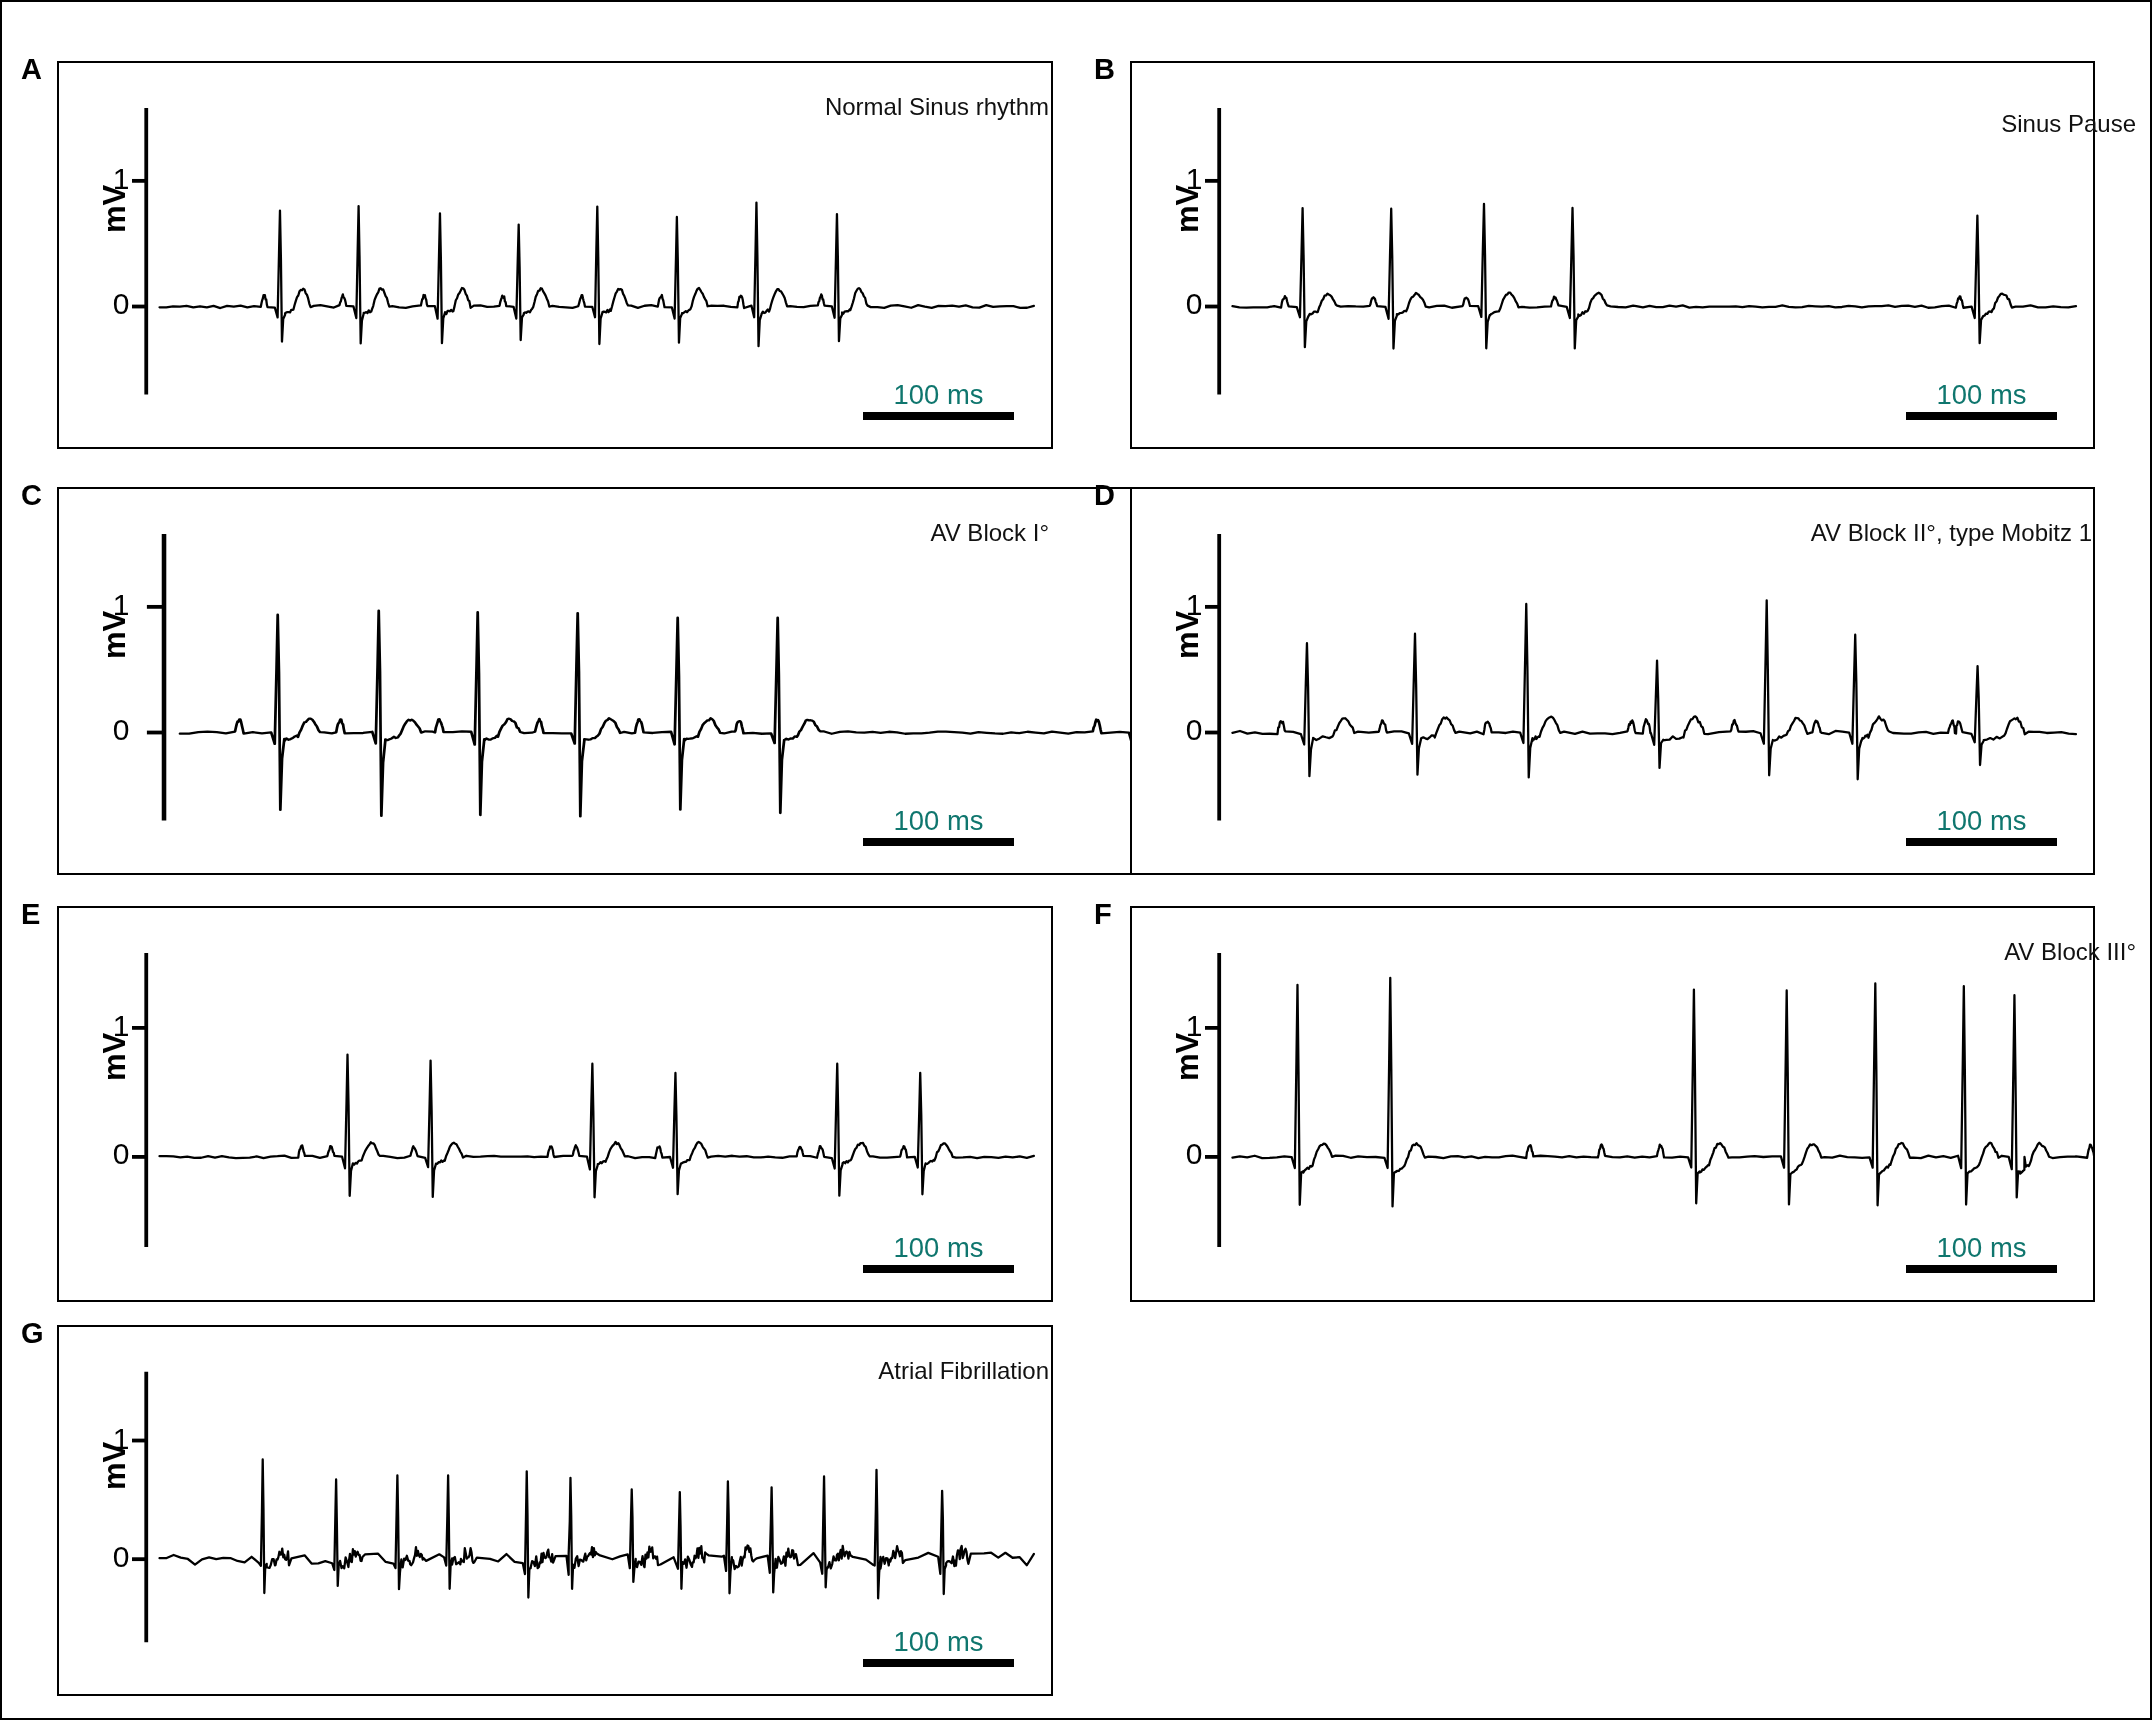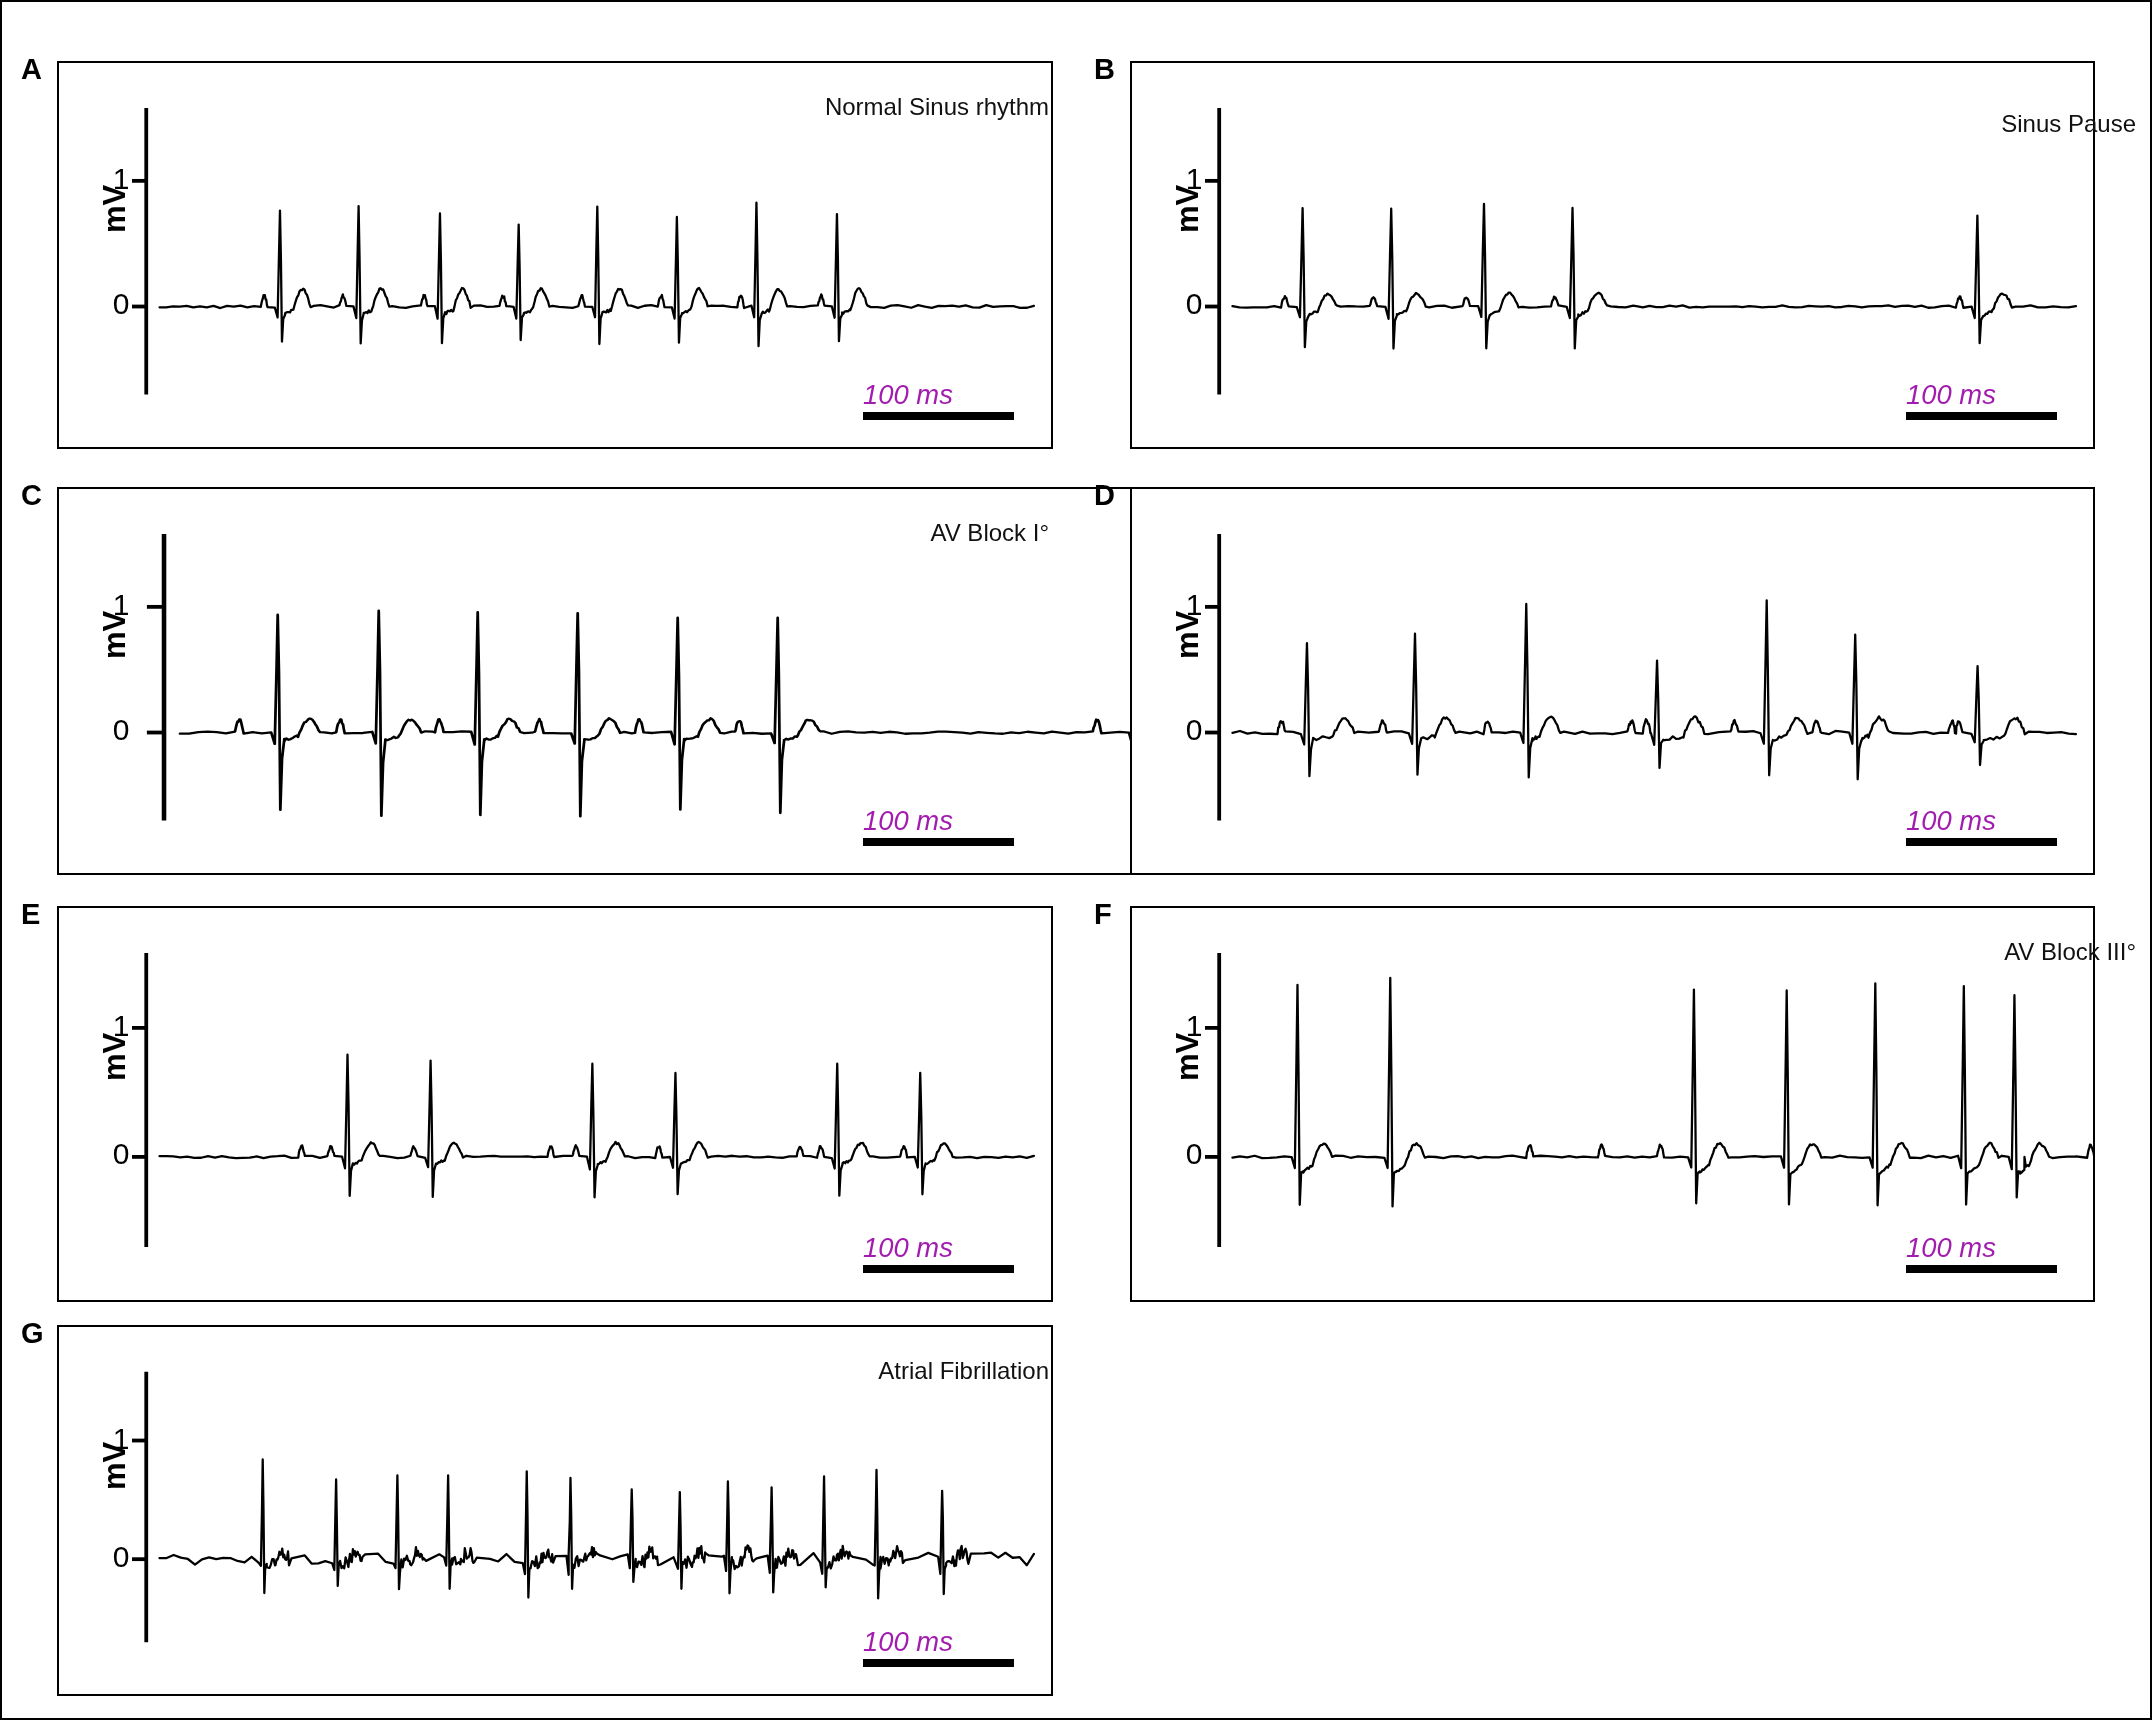--- a/index.html
+++ b/index.html
@@ -13,22 +13,22 @@
   .panel-title{position:absolute;left:0;right:0;text-align:right;
                font-size:24px;color:#111;white-space:nowrap;}
   svg.trace{position:absolute;left:0;top:0;width:100%;height:100%;display:block;}
   .axis-line{stroke:#000;stroke-width:4;fill:none;}
   .tick-line{stroke:#000;stroke-width:4;fill:none;}
   .ecg{stroke:#000;fill:none;stroke-width:2.4;stroke-linejoin:round;stroke-linecap:round;}
   .ticklabel{position:absolute;font-size:30px;color:#000;text-align:right;line-height:1;}
   .mv-label{position:absolute;font-size:31px;font-weight:bold;color:#000;
             transform:rotate(-90deg);transform-origin:left top;white-space:nowrap;}
   .scalebar{position:absolute;}
-  .scalebar .sb-text{font-size:27.4px;color:#a21caf;text-align:left;line-height:1.05;
-                     white-space:nowrap;font-style:italic;}
+  .scalebar .sb-text{font-size:27.4px;color:#0f766e;text-align:center;line-height:1.05;
+                     white-space:nowrap;}
   .scalebar .sb-bar{height:8.5px;background:#000;width:100%;margin-top:1.9px;}
 </style>
 </head>
 <body>
 
 <div id="figure">
     <div class="panel-letter" style="left: 19px; top: 53px;">A</div>
     <div class="panel" style="left: 55px; top: 59px; width: 996px; height: 388px;">
       <div class="panel-title" style="top: 30px; left: 0px; width: 990px;">Normal Sinus rhythm</div>
       <svg class="trace" viewBox="0 0 1046 404" preserveAspectRatio="none">
@@ -74,20 +74,21 @@
       <div class="ticklabel" style="left: 26.5px; width: 44px; top: 101px;">1</div>
       <div class="ticklabel" style="left: 26.5px; width: 44px; top: 226px;">0</div>
       <div class="mv-label" style="left: 38px; top: 170px;">mV</div>
       <div class="scalebar" style="width: 151px; left: 804px; top: 318px;">
         <div class="sb-text">100 ms</div>
         <div class="sb-bar"></div>
       </div>
     </div>
     <div class="panel-letter" style="left: 1092px; top: 479px;">D</div>
     <div class="panel" style="left: 1128px; top: 485px; width: 965px; height: 388px;">
+      <div class="panel-title" style="top: 30px; left: 0px; width: 960px;">AV Block II°, type Mobitz 1</div>
       <svg class="trace" viewBox="0 0 1014 404" preserveAspectRatio="none">
         <path class="axis-line" d="M 92 47.3 L 92 348.8"></path>
         <path class="tick-line" d="M 77 124.0 L 92 124.0"></path>
         <path class="tick-line" d="M 77 256.2 L 92 256.2"></path>
         <path class="ecg" transform="translate(106,0)" d="M0.0 256.5 L7.9 254.6 L15.8 257.4 L23.7 256.0 L31.7 257.7 L39.6 257.5 L47.5 258.0 L48.3 251.0 L49.2 250.7 L50.0 245.5 L50.9 244.3 L51.7 244.6 L52.6 246.6 L53.4 245.0 L54.3 249.6 L55.1 254.0 L56.0 255.0 L64.1 255.6 L72.2 257.8 L75.7 268.8 L77.4 204.4 L78.6 162.2 L79.8 208.2 L81.2 302.1 L82.8 274.4 L85.1 262.4 L85.1 261.9 L88.5 264.1 L91.9 262.4 L95.3 260.2 L98.7 261.2 L102.1 262.1 L105.6 260.3 L106.6 258.5 L108.1 254.0 L109.7 253.7 L111.3 249.6 L112.8 246.2 L114.4 244.0 L115.9 241.7 L117.5 241.4 L119.1 241.2 L120.6 242.7 L122.2 244.4 L123.8 247.8 L125.3 249.5 L126.9 251.1 L128.5 256.7 L132.5 255.2 L143.9 256.3 L154.4 255.4 L155.3 252.1 L156.1 248.3 L157.0 246.8 L157.8 243.4 L158.7 243.9 L159.5 246.0 L160.4 247.3 L161.2 248.0 L162.1 253.7 L162.9 256.2 L170.6 254.9 L178.4 255.1 L186.1 257.2 L189.6 268.1 L191.4 197.9 L192.6 152.3 L193.8 205.6 L195.2 300.5 L196.7 273.1 L199.0 262.9 L199.0 262.2 L201.3 261.3 L203.5 262.3 L205.8 263.2 L208.0 261.4 L210.3 259.1 L212.5 259.5 L213.5 261.4 L215.1 256.6 L216.6 252.8 L218.2 248.6 L219.8 246.7 L221.3 242.2 L222.9 240.4 L224.5 241.5 L226.0 240.4 L227.6 242.2 L229.2 243.5 L230.7 247.3 L232.3 248.8 L233.9 253.7 L235.4 256.6 L239.4 255.2 L250.9 257.2 L257.9 255.2 L264.9 258.0 L265.8 253.3 L266.6 247.6 L267.5 245.8 L268.3 245.9 L269.2 244.7 L270.0 245.7 L270.9 246.7 L271.7 249.7 L272.6 251.7 L273.4 256.0 L280.9 256.1 L288.5 256.7 L296.0 255.2 L303.6 256.4 L307.0 267.2 L308.8 179.9 L310.0 120.9 L311.2 186.7 L312.6 303.5 L314.2 272.5 L316.5 262.2 L316.5 265.1 L317.6 262.7 L318.7 263.3 L319.8 260.2 L320.8 263.0 L321.9 261.3 L323.0 260.4 L324.0 260.8 L325.6 255.1 L327.1 251.4 L328.7 248.7 L330.3 244.4 L331.8 242.3 L333.4 241.0 L335.0 240.2 L336.5 239.5 L338.1 240.6 L339.7 243.0 L341.2 246.0 L342.8 248.4 L344.4 254.0 L345.9 256.6 L349.9 255.3 L361.4 257.6 L369.3 255.2 L377.2 257.4 L385.1 257.0 L393.1 257.0 L401.0 257.9 L408.9 256.5 L416.8 254.9 L417.7 251.3 L418.5 247.5 L419.4 248.1 L420.2 244.7 L421.1 246.0 L421.9 243.5 L422.8 245.3 L423.6 248.9 L424.5 254.1 L425.3 256.7 L433.0 257.3 L433.8 250.5 L434.6 247.8 L435.4 245.0 L436.2 242.2 L437.0 243.0 L437.8 245.0 L438.6 247.4 L439.4 247.1 L440.2 250.7 L441.0 256.7 L441.5 256.7 L445.0 269.1 L446.8 216.5 L448.0 180.5 L449.2 220.0 L450.6 293.4 L452.2 267.5 L454.5 263.8 L454.5 264.4 L457.9 263.9 L461.3 263.7 L464.7 260.2 L468.1 262.8 L471.5 262.6 L474.9 261.1 L475.9 261.4 L477.5 254.3 L479.0 253.1 L480.6 248.7 L482.2 245.4 L483.7 242.4 L485.3 242.1 L486.9 239.8 L488.4 239.3 L490.0 240.8 L491.6 245.5 L493.1 245.1 L494.7 249.7 L496.3 250.9 L497.8 257.6 L501.8 258.0 L513.3 255.9 L525.6 254.9 L526.4 253.2 L527.3 247.7 L528.1 247.7 L529.0 243.8 L529.8 243.1 L530.6 245.8 L531.5 248.0 L532.3 249.0 L533.2 252.9 L534.0 255.3 L541.8 255.4 L549.5 254.7 L557.2 257.0 L560.7 268.0 L562.5 179.6 L563.7 117.1 L564.9 189.2 L566.3 301.2 L567.9 273.3 L570.2 264.1 L570.2 264.3 L572.4 264.6 L574.7 263.6 L576.9 260.3 L579.1 261.6 L581.4 259.7 L583.6 258.9 L584.6 258.5 L586.2 254.8 L587.8 253.6 L589.3 249.2 L590.9 246.7 L592.5 244.1 L594.0 240.9 L595.6 241.1 L597.2 241.4 L598.7 243.5 L600.3 244.1 L601.9 246.6 L603.4 248.7 L605.0 253.5 L606.6 257.6 L610.5 256.3 L612.0 256.0 L612.9 251.1 L613.7 247.7 L614.6 245.3 L615.4 243.7 L616.3 245.3 L617.1 244.5 L618.0 246.6 L618.8 249.9 L619.7 251.6 L620.5 255.7 L622.0 256.7 L629.2 258.0 L636.3 254.5 L643.5 255.3 L650.7 256.2 L654.1 268.0 L655.9 198.0 L657.1 153.3 L658.3 204.5 L659.7 305.4 L661.3 273.3 L663.6 264.5 L663.6 265.2 L664.7 262.0 L665.8 262.5 L666.9 261.4 L667.9 259.5 L669.0 260.1 L670.1 258.4 L671.1 261.7 L672.7 256.3 L674.2 253.4 L675.8 247.6 L677.4 246.1 L678.9 244.4 L680.5 242.1 L682.1 239.2 L683.6 241.6 L685.2 243.5 L686.8 242.6 L688.3 244.4 L689.9 249.6 L691.5 253.7 L693.0 255.1 L697.0 256.7 L708.5 257.4 L716.2 257.3 L724.0 256.0 L731.8 255.6 L739.5 257.6 L747.3 256.3 L755.0 256.6 L755.9 252.4 L756.7 250.6 L757.6 248.0 L758.4 246.7 L759.3 244.1 L760.1 243.5 L761.0 248.3 L761.8 250.2 L762.3 256.9 L762.7 253.9 L763.1 253.1 L763.5 257.4 L763.9 249.1 L764.7 248.2 L765.5 244.4 L766.3 244.6 L767.1 245.2 L767.9 246.7 L768.7 249.9 L769.5 253.0 L770.3 255.9 L779.7 257.6 L783.2 266.4 L785.0 217.2 L786.2 186.3 L787.4 219.8 L788.8 290.4 L790.4 268.9 L792.7 264.9 L792.7 264.1 L796.1 263.6 L799.5 262.0 L802.9 263.6 L806.3 260.8 L809.7 262.4 L813.1 260.2 L814.1 259.7 L815.7 257.1 L817.2 252.5 L818.8 248.1 L820.4 244.4 L821.9 243.4 L823.5 242.4 L825.1 241.3 L826.6 242.2 L828.2 240.6 L829.8 244.8 L831.3 244.8 L832.9 250.7 L834.5 251.6 L836.0 258.0 L840.0 255.4 L851.5 255.6 L859.2 256.7 L866.9 256.3 L874.6 255.8 L882.3 257.4 L890.0 258.0"></path>
       </svg>
       <div class="ticklabel" style="left: 26.5px; width: 44px; top: 101px;">1</div>
       <div class="ticklabel" style="left: 26.5px; width: 44px; top: 226px;">0</div>
       <div class="mv-label" style="left: 38px; top: 170px;">mV</div>
       <div class="scalebar" style="width: 151px; left: 774px; top: 318px;">

